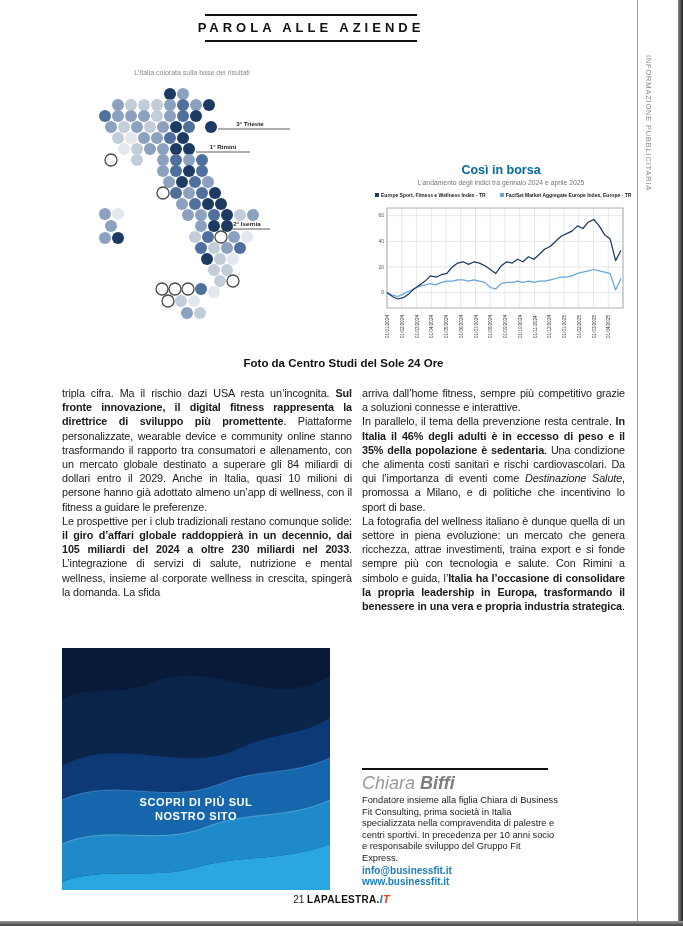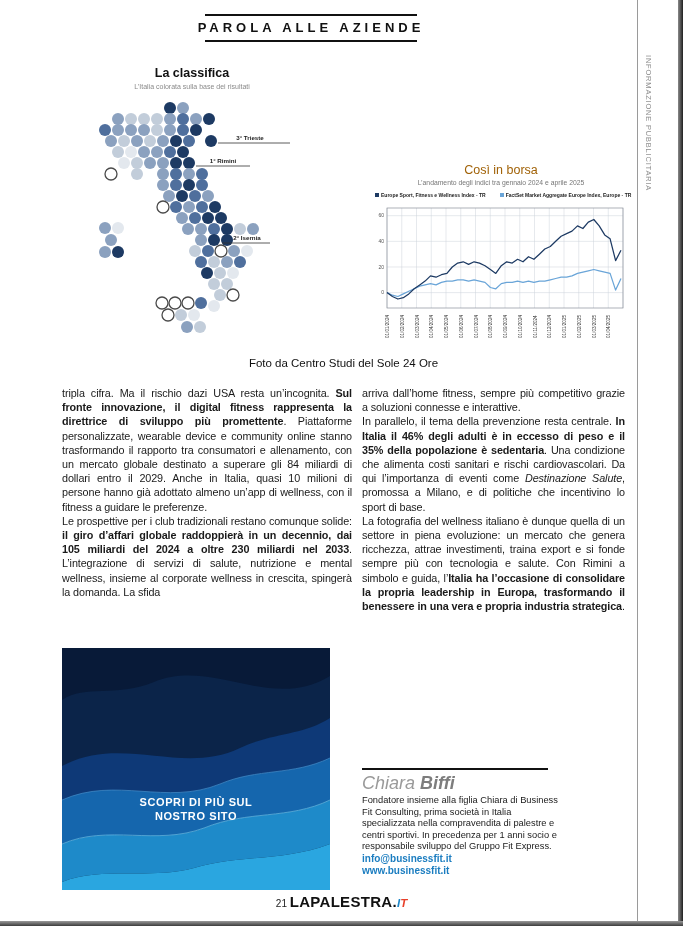--- a/index.html
+++ b/index.html
@@ -17,30 +17,30 @@
               background:linear-gradient(to right,#8a8a8a,#1f1f1f);}
   .edge-bottom{position:absolute;left:0;bottom:0;width:683px;height:5px;
                background:linear-gradient(to bottom,#9a9a9a,#3d3d3d);}
   
   .map-chart{position:absolute;left:92px;top:66px;width:200px;text-align:center;}
   .map-chart .c-title{font-size:12.5px;font-weight:bold;color:#111;}
   .map-chart .c-sub{font-size:7px;color:#8a8a8a;margin-top:3px;}
   .map-chart svg{margin-top:12px;display:block;}
   
   .stock-chart{position:absolute;left:373px;top:163px;width:256px;text-align:center;}
-  .stock-chart .c-title{font-size:12.5px;font-weight:normal;color:#a16207;}
+  .stock-chart .c-title{font-size:12.5px;font-weight:bold;color:#0369a1;}
   .stock-chart .c-sub{font-size:6.8px;color:#777;margin-top:2px;}
   .legend{display:flex;justify-content:flex-start;gap:14px;margin-top:6px;padding-left:2px;}
   .legend-item{display:flex;align-items:center;gap:2px;}
   .legend-swatch{width:4px;height:4px;display:inline-block;}
   .legend-label{font-size:5px;color:#222;font-weight:bold;white-space:nowrap;}
   .stock-chart svg{display:block;margin-top:2px;}
   
   .caption{position:absolute;left:62px;top:357px;width:563px;text-align:center;
-           font-size:11.5px;font-weight:normal;color:#111;}
+           font-size:11.5px;font-weight:bold;color:#111;}
   
   .columns{position:absolute;left:62px;top:386px;width:563px;display:flex;gap:10px;justify-content:space-between;}
   .col{font-size:10.8px;line-height:14.2px;text-align:justify;color:#1a1a1a;letter-spacing:-0.1px;}
   .col-left{flex:0 0 290px;}
   .col-right{flex:1;}
   .col p{margin:0;}
   .b{font-weight:bold;}
   .i{font-style:italic;}
   
   .ad{position:absolute;left:62px;top:648px;width:268px;height:242px;overflow:hidden;}
@@ -51,39 +51,38 @@
           font-size:11px;font-weight:bold;letter-spacing:.6px;line-height:13.5px;}
   
   .bio{position:absolute;left:362px;top:768px;width:196px;}
   .bio-rule{width:186px;height:2px;background:#111;margin-bottom:3px;}
   .bio-name{font-size:18px;font-style:italic;color:#9a9a9a;line-height:20px;}
   .bio-name .last{font-weight:bold;color:#7d7d7d;margin-top:27px;}
   .bio-text{font-size:9.3px;line-height:11.6px;color:#1a1a1a;margin-top:2px;}
   .bio-link{font-size:10px;line-height:11.6px;font-weight:bold;color:#1b7dc0;display:block;text-decoration:none;}
   
   .footer{position:absolute;left:0;top:893px;width:683px;text-align:center;font-size:10px;color:#222;}
-  .footer .brand{font-weight:bold;font-size:15px;letter-spacing:.3px;color:#111;}
+  .footer .brand{font-weight:bold;font-size:10px;letter-spacing:.3px;color:#111;}
   .footer .brand-i,.footer .brand-t{font-style:italic;font-weight:bold;font-size:11.5px;}
 </style>
 </head>
 <body>
 
 <div class="page">
 
   <div class="header">
     <div class="rule"></div>
     <h1>PAROLA ALLE AZIENDE</h1>
     <div class="rule"></div>
   </div>
 
   <div class="vrule"></div>
   <div class="vnote">INFORMAZIONE  PUBBLICITARIA</div>
 
   <div class="map-chart">
-    <div class="c-title">La classifica</div>
     <div class="c-sub">L’Italia colorata sulla base dei risultati</div>
     <svg id="map-svg" width="200" height="235" viewBox="0 0 200 235">
         <circle cx="78" cy="6" r="6" fill="#1d3a63"></circle>
         <circle cx="91" cy="6" r="6" fill="#8ba1bf"></circle>
         <circle cx="26" cy="17" r="6" fill="#8ba1bf"></circle>
         <circle cx="39" cy="17" r="6" fill="#c2cdda"></circle>
         <circle cx="52" cy="17" r="6" fill="#c2cdda"></circle>
         <circle cx="65" cy="17" r="6" fill="#c2cdda"></circle>
         <circle cx="78" cy="17" r="6" fill="#8ba1bf"></circle>
         <circle cx="91" cy="17" r="6" fill="#4f6f9d"></circle>
@@ -279,21 +278,21 @@
       <div>SCOPRI DI PIÙ SUL</div>
       <div>NOSTRO SITO</div>
     </div>
   </div>
 
   <div class="bio">
     <div class="bio-rule"></div>
     <div class="bio-name">
       <span>Chiara </span><span class="last">Biffi</span>
     </div>
-    <div class="bio-text">Fondatore insieme alla figlia Chiara di Business Fit Consulting, prima società in Italia specializzata nella compravendita di palestre e centri sportivi. In precedenza per 1 anni socio e responsabile sviluppo del Gruppo Fit Express.</div>
+    <div class="bio-text">Fondatore insieme alla figlia Chiara di Business Fit Consulting, prima società in Italia specializzata nella compravendita di palestre e centri sportivi. In precedenza per 10 anni socio e responsabile sviluppo del Gruppo Fit Express.</div>
     <a class="bio-link" href="#">info@businessfit.it</a>
     <a class="bio-link" href="#">www.businessfit.it</a>
   </div>
 
   <div class="footer">
     <span>21</span>
     <span class="brand">LAPALESTRA.</span><span class="brand-i" style="color: rgb(28, 134, 200);">I</span><span class="brand-t" style="color: rgb(232, 64, 42);">T</span>
   </div>
 
   <div class="edge-right"></div>

